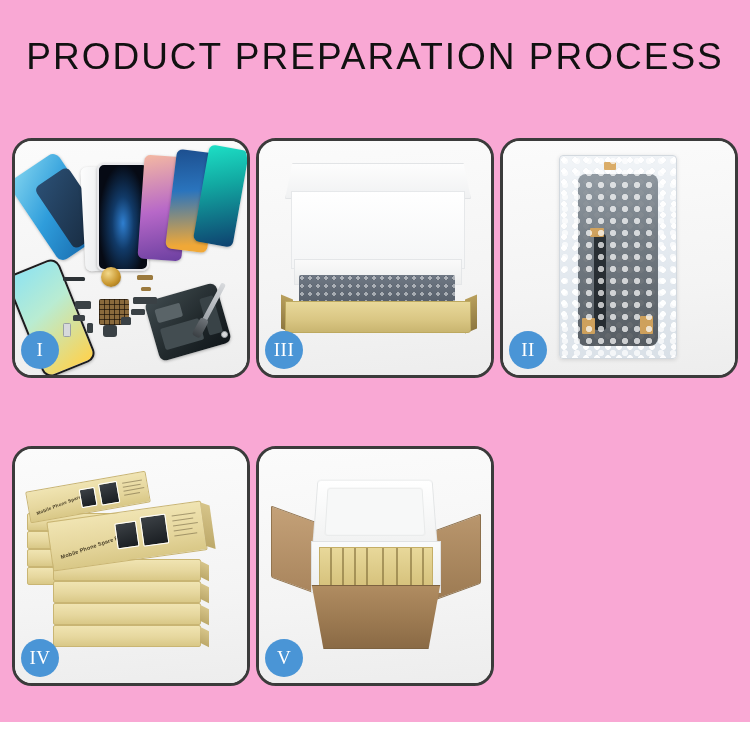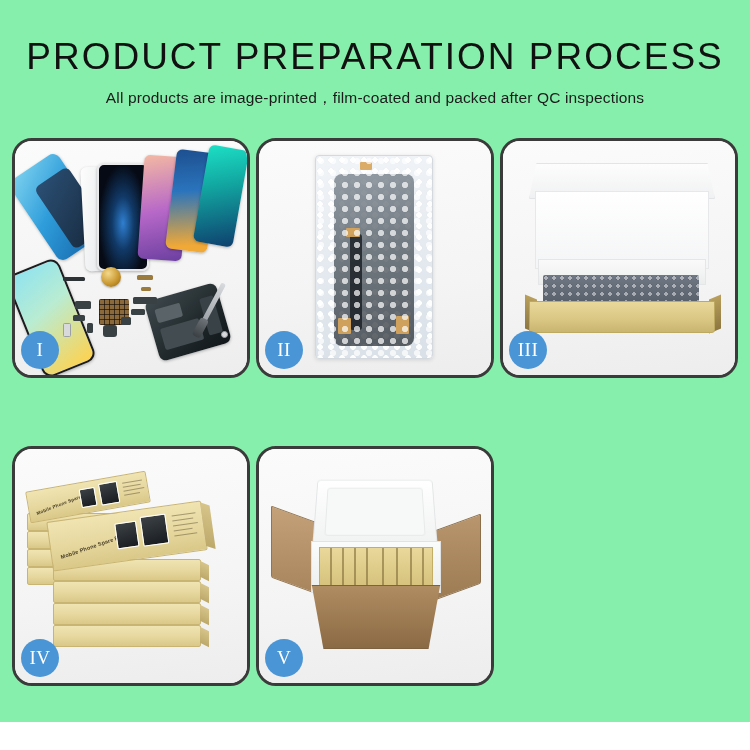--- a/index.html
+++ b/index.html
@@ -9,21 +9,21 @@
     height: 750px;
     background: #ffffff;
     font-family: "Liberation Sans", sans-serif;
     overflow: hidden;
   }
 
   .page {
     position: relative;
     width: 750px;
     height: 722px;
-    background: #86efac;
+    background: #f9a8d4;
   }
 
   
   .header {
     padding-top: 38px;
     text-align: center;
   }
 
   .main-title {
     font-family: "Liberation Sans", sans-serif;
@@ -381,21 +381,20 @@
     border-radius: 1px;
   }
 </style>
 </head>
 <body>
 
 <div class="page">
 
   <div class="header">
     <div class="main-title">PRODUCT PREPARATION PROCESS</div>
-    <div class="sub-title">All products are image-printed，film-coated and packed after QC inspections</div>
   </div>
 
   <div class="grid">
 
     <div class="panel">
       <div class="panel-inner">
         <div class="ph ph-a"></div>
         <div class="ph ph-a2"></div>
         <div class="ph ph-b-glass"></div>
         <div class="ph ph-b"></div>
@@ -422,43 +421,43 @@
         <div class="bit l" style="left:72px;top:182px;width:6px;height:10px;"></div>
         <div class="bit l" style="left:88px;top:184px;width:14px;height:12px;border-radius:3px;"></div>
         <div class="bit l" style="left:106px;top:176px;width:10px;height:8px;"></div>
         <div class="bit w" style="left:206px;top:190px;width:7px;height:7px;border-radius:50%;"></div>
         <div class="badge">I</div>
       </div>
     </div>
 
     <div class="panel">
       <div class="panel-inner">
+        <div class="b3-lid"></div>
+        <div class="b3-back"></div>
+        <div class="b3-foam"></div>
+        <div class="b3-items"></div>
+        <div class="b3-side-l"></div>
+        <div class="b3-side-r"></div>
+        <div class="b3-front"></div>
+        <div class="badge">III</div>
+      </div>
+    </div>
+
+    <div class="panel">
+      <div class="panel-inner">
         <div class="bag">
           <div class="bag-item"></div>
           <div class="bag-flex"></div>
           <div class="bag-tape" style="left:44px;top:6px;width:12px;height:8px;"></div>
           <div class="bag-tape" style="left:30px;top:72px;width:14px;height:9px;"></div>
           <div class="bag-tape" style="left:22px;top:162px;width:13px;height:16px;"></div>
           <div class="bag-tape" style="left:80px;top:160px;width:13px;height:18px;"></div>
           <div class="bubble-ov"></div>
         </div>
         <div class="badge">II</div>
-      </div>
-    </div>
-
-    <div class="panel">
-      <div class="panel-inner">
-        <div class="b3-lid"></div>
-        <div class="b3-back"></div>
-        <div class="b3-foam"></div>
-        <div class="b3-items"></div>
-        <div class="b3-side-l"></div>
-        <div class="b3-side-r"></div>
-        <div class="b3-front"></div>
-        <div class="badge">III</div>
       </div>
     </div>
 
     <div class="panel">
       <div class="panel-inner">
         <div class="stack">
 
           <div class="kbox" style="left:12px;top:118px;width:100px;height:18px;"></div>
           <div class="kbox" style="left:12px;top:100px;width:100px;height:18px;"></div>
           <div class="kbox" style="left:12px;top:82px;width:100px;height:18px;"></div>

